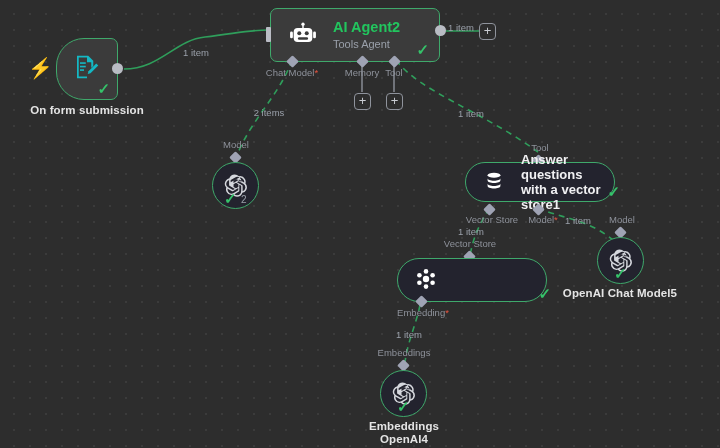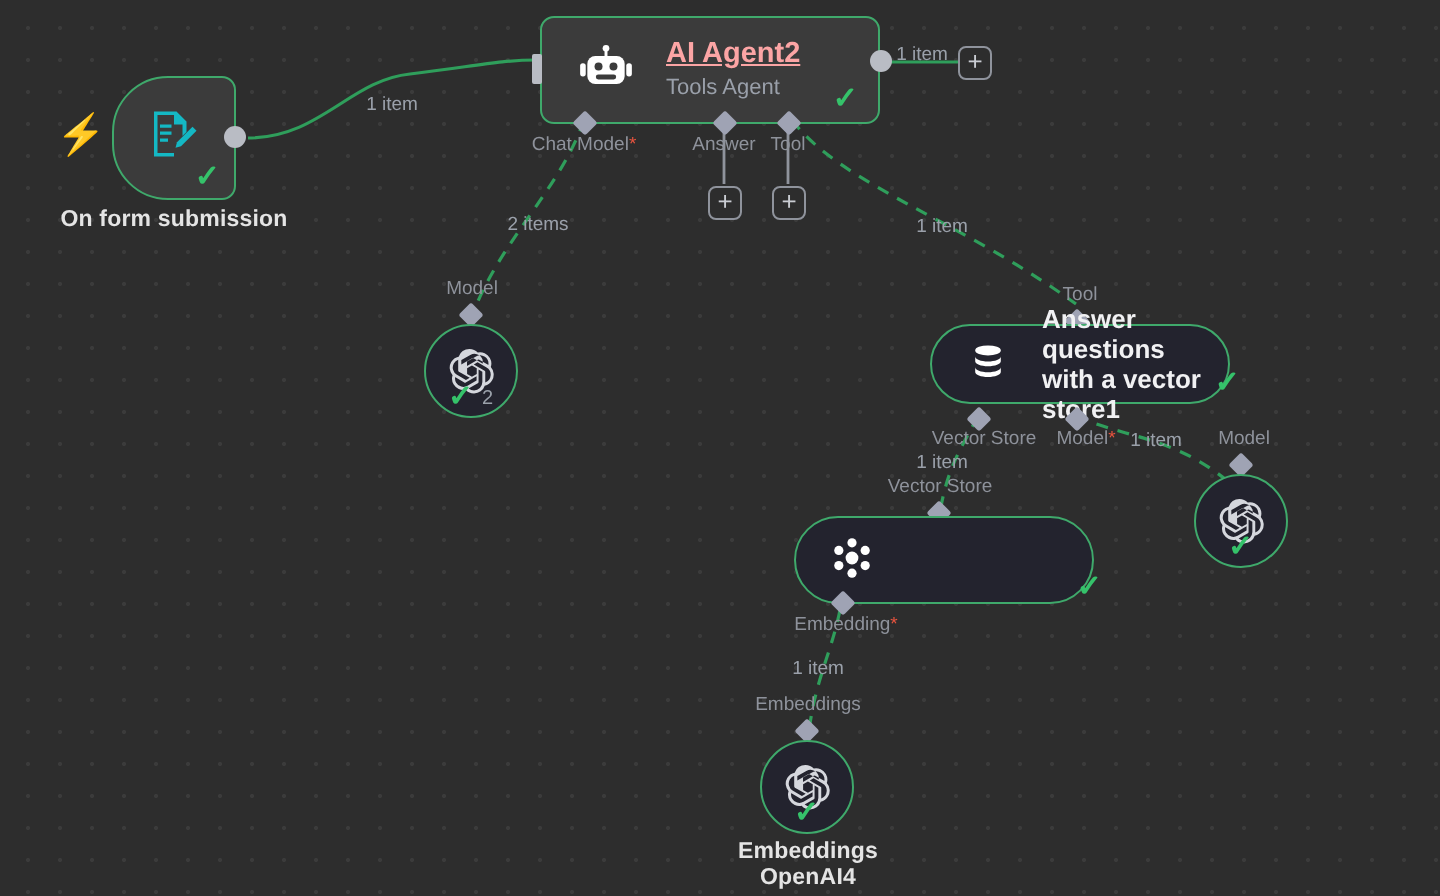--- a/index.html
+++ b/index.html
@@ -29,21 +29,21 @@
   }
   .cnt{position:absolute;color:#9aa0aa;font-size:10px;}
 
   
   .mainnode{
     background:#3b3b3b;border:1.2px solid #3fa96b;border-radius:7px;
     display:flex;align-items:center;
   }
   .mainnode .ico{margin-left:16px;width:34px;height:34px;flex:0 0 34px;}
   .mainnode .txt{margin-left:12px;}
-  .mainnode .t1{color:#fca5a5;font-size:14.5px;font-weight:700;line-height:17px;text-decoration:underline;}
+  .mainnode .t1{color:#22c55e;font-size:14.5px;font-weight:700;line-height:17px;}
   .mainnode .t2{color:#9aa0aa;font-size:11px;line-height:14px;margin-top:1px;}
 
   
   .trigger{
     background:#3b3b3b;border:1.2px solid #3fa96b;
     border-radius:28px 7px 7px 28px;
     display:flex;align-items:center;justify-content:center;
   }
 
   
@@ -155,21 +155,21 @@
   <div class="wirelabel" style="left:461px;top:22px;">1 item</div>
   <div class="plusbtn" style="left:479px;top:23px;">+</div>
 
   <div class="diamond" style="left:288px;top:57px;"></div>
   <div class="portlabel" style="left:292px;top:67px;">
     <span>Chat Model</span><span class="req">*</span>
   </div>
 
   <div class="diamond" style="left:358px;top:57px;"></div>
   <div class="portlabel" style="left:362px;top:67px;">
-    <span>Answer</span>
+    <span>Memory</span>
   </div>
   <div class="plusbtn" style="left:354px;top:93px;">+</div>
 
   <div class="diamond" style="left:390px;top:57px;"></div>
   <div class="portlabel" style="left:394px;top:67px;">
     <span>Tool</span>
   </div>
   <div class="plusbtn" style="left:386px;top:93px;">+</div>
 
   <div class="wirelabel" style="left:269px;top:107px;">2 items</div>
@@ -219,20 +219,21 @@
   <div class="portlabel" style="left:622px;top:214px;">
     <span>Model</span>
   </div>
   <div class="diamond" style="left:616px;top:228px;"></div>
   <div class="node circ" style="left:597px;top:237px;width:47px;height:47px;">
     <svg width="25" height="25" viewBox="0 0 24 24">
       <path fill="#d5d7dd" d="M21.5 10.1a5.3 5.3 0 0 0-.46-4.37 5.4 5.4 0 0 0-5.8-2.58A5.35 5.35 0 0 0 11.2 1.4a5.4 5.4 0 0 0-5.14 3.73 5.3 5.3 0 0 0-3.56 2.57 5.4 5.4 0 0 0 .66 6.31 5.3 5.3 0 0 0 .46 4.37 5.4 5.4 0 0 0 5.8 2.58 5.34 5.34 0 0 0 4.03 1.79 5.4 5.4 0 0 0 5.15-3.73 5.3 5.3 0 0 0 3.55-2.57 5.4 5.4 0 0 0-.65-6.35zm-8.04 11.2a4 4 0 0 1-2.56-.92l.13-.07 4.25-2.45a.69.69 0 0 0 .35-.6v-5.99l1.8 1.04.01.03v4.96a4.02 4.02 0 0 1-3.98 4zm-8.58-3.66a3.98 3.98 0 0 1-.48-2.68l.13.08 4.25 2.45c.21.13.48.13.7 0l5.19-3v2.08l-.03.03-4.3 2.48a4.02 4.02 0 0 1-5.46-1.44zM3.76 8.4a4 4 0 0 1 2.09-1.75v5.05c0 .25.13.48.35.6l5.18 2.99-1.8 1.04-.03-.01-4.29-2.48A4.02 4.02 0 0 1 3.76 8.4zm14.77 3.43l-5.19-3 1.8-1.03.03.01 4.29 2.48a4 4 0 0 1-.62 7.22v-5.05a.69.69 0 0 0-.31-.63zm1.79-2.7l-.13-.08-4.24-2.47a.7.7 0 0 0-.7 0l-5.18 3V7.5l.03-.03 4.29-2.47a4.01 4.01 0 0 1 5.93 4.15zM9.15 12.83l-1.8-1.04v-4.99l.03-.03 4.29-2.47a4.01 4.01 0 0 1 5.94 4.15l-.13-.08-4.25-2.45a.69.69 0 0 0-.7 0l-5.18 3v3.9zm.98-2.1l2.31-1.34 2.32 1.33v2.67l-2.31 1.34-2.32-1.34z"></path>
     </svg>
     <span class="check" style="left:16px;bottom:2px;">✓</span>
   </div>
+  <div class="nlabel" style="left:620px;top:287px;">OpenAI Chat Model5</div>
 
   <div class="portlabel" style="left:470px;top:238px;">
     <span>Vector Store</span>
   </div>
   <div class="diamond" style="left:465px;top:252px;"></div>
   <div class="node pill" style="left:397px;top:258px;width:150px;height:44px;">
     <span class="ico">
       <svg width="24" height="24" viewBox="0 0 24 24">
         <circle cx="12" cy="12" r="3.2" fill="#ffffff"></circle>
         <circle cx="12" cy="4.4" r="2.3" fill="#ffffff"></circle>

